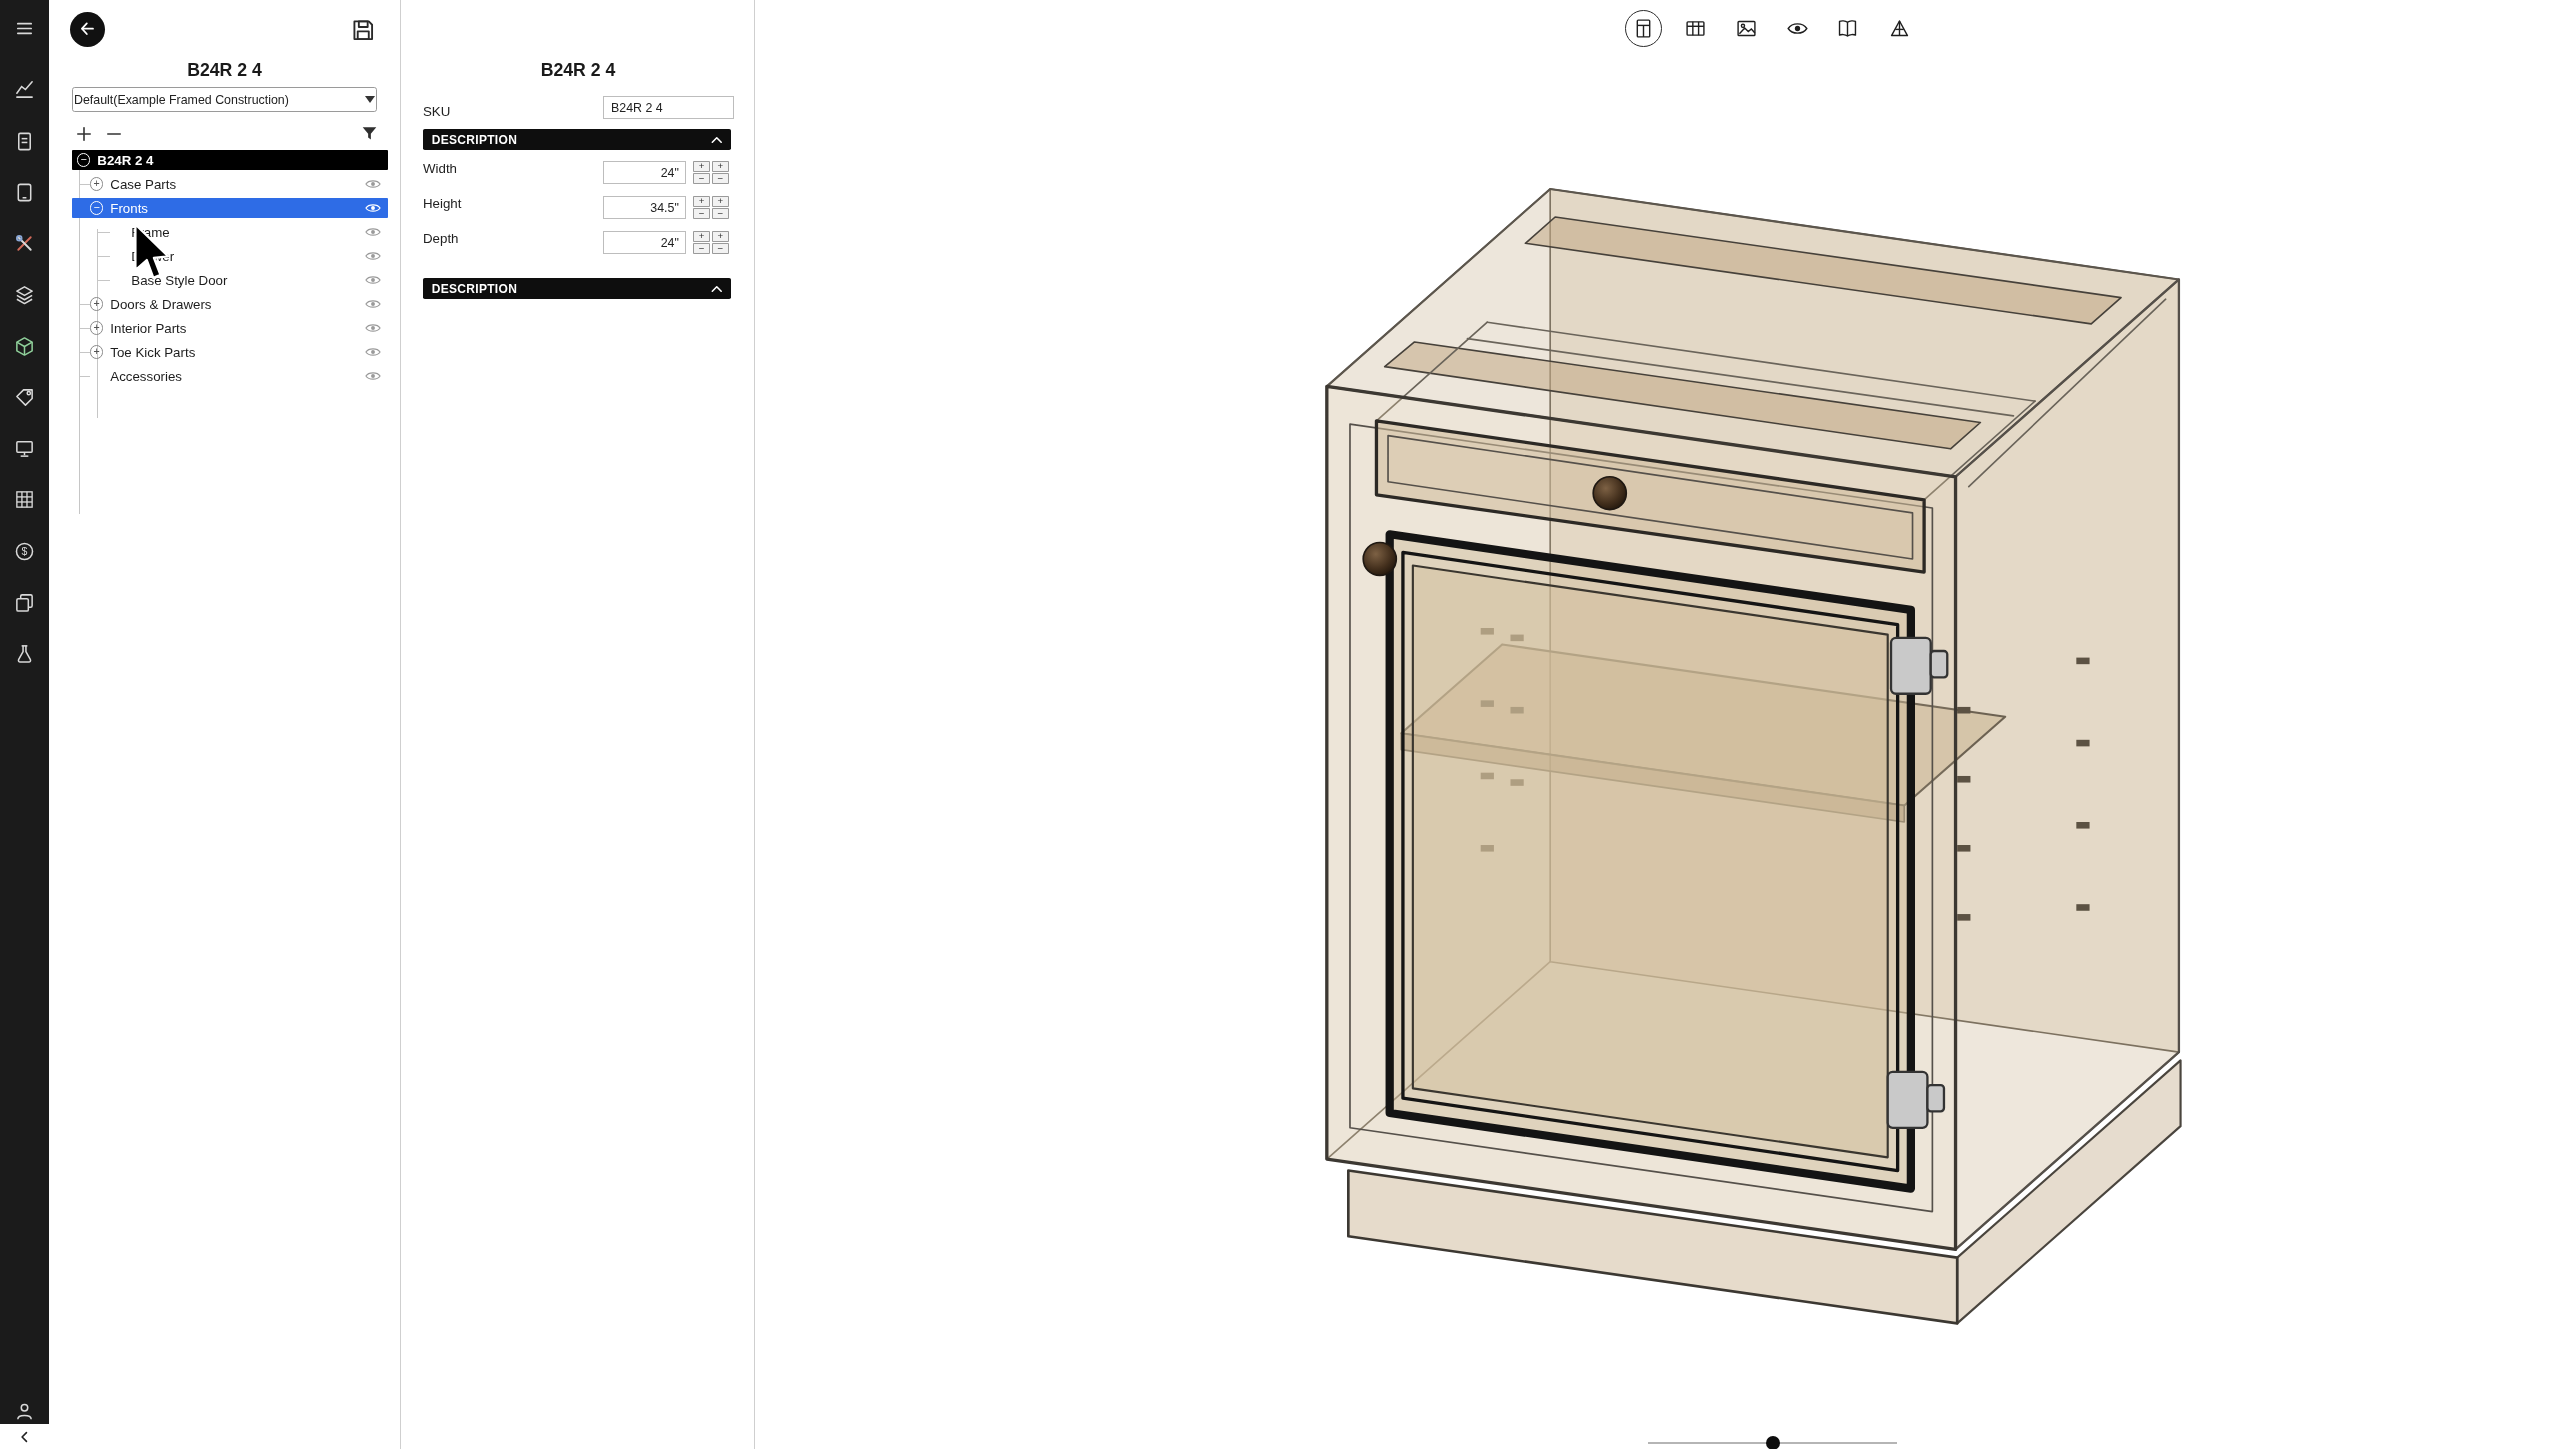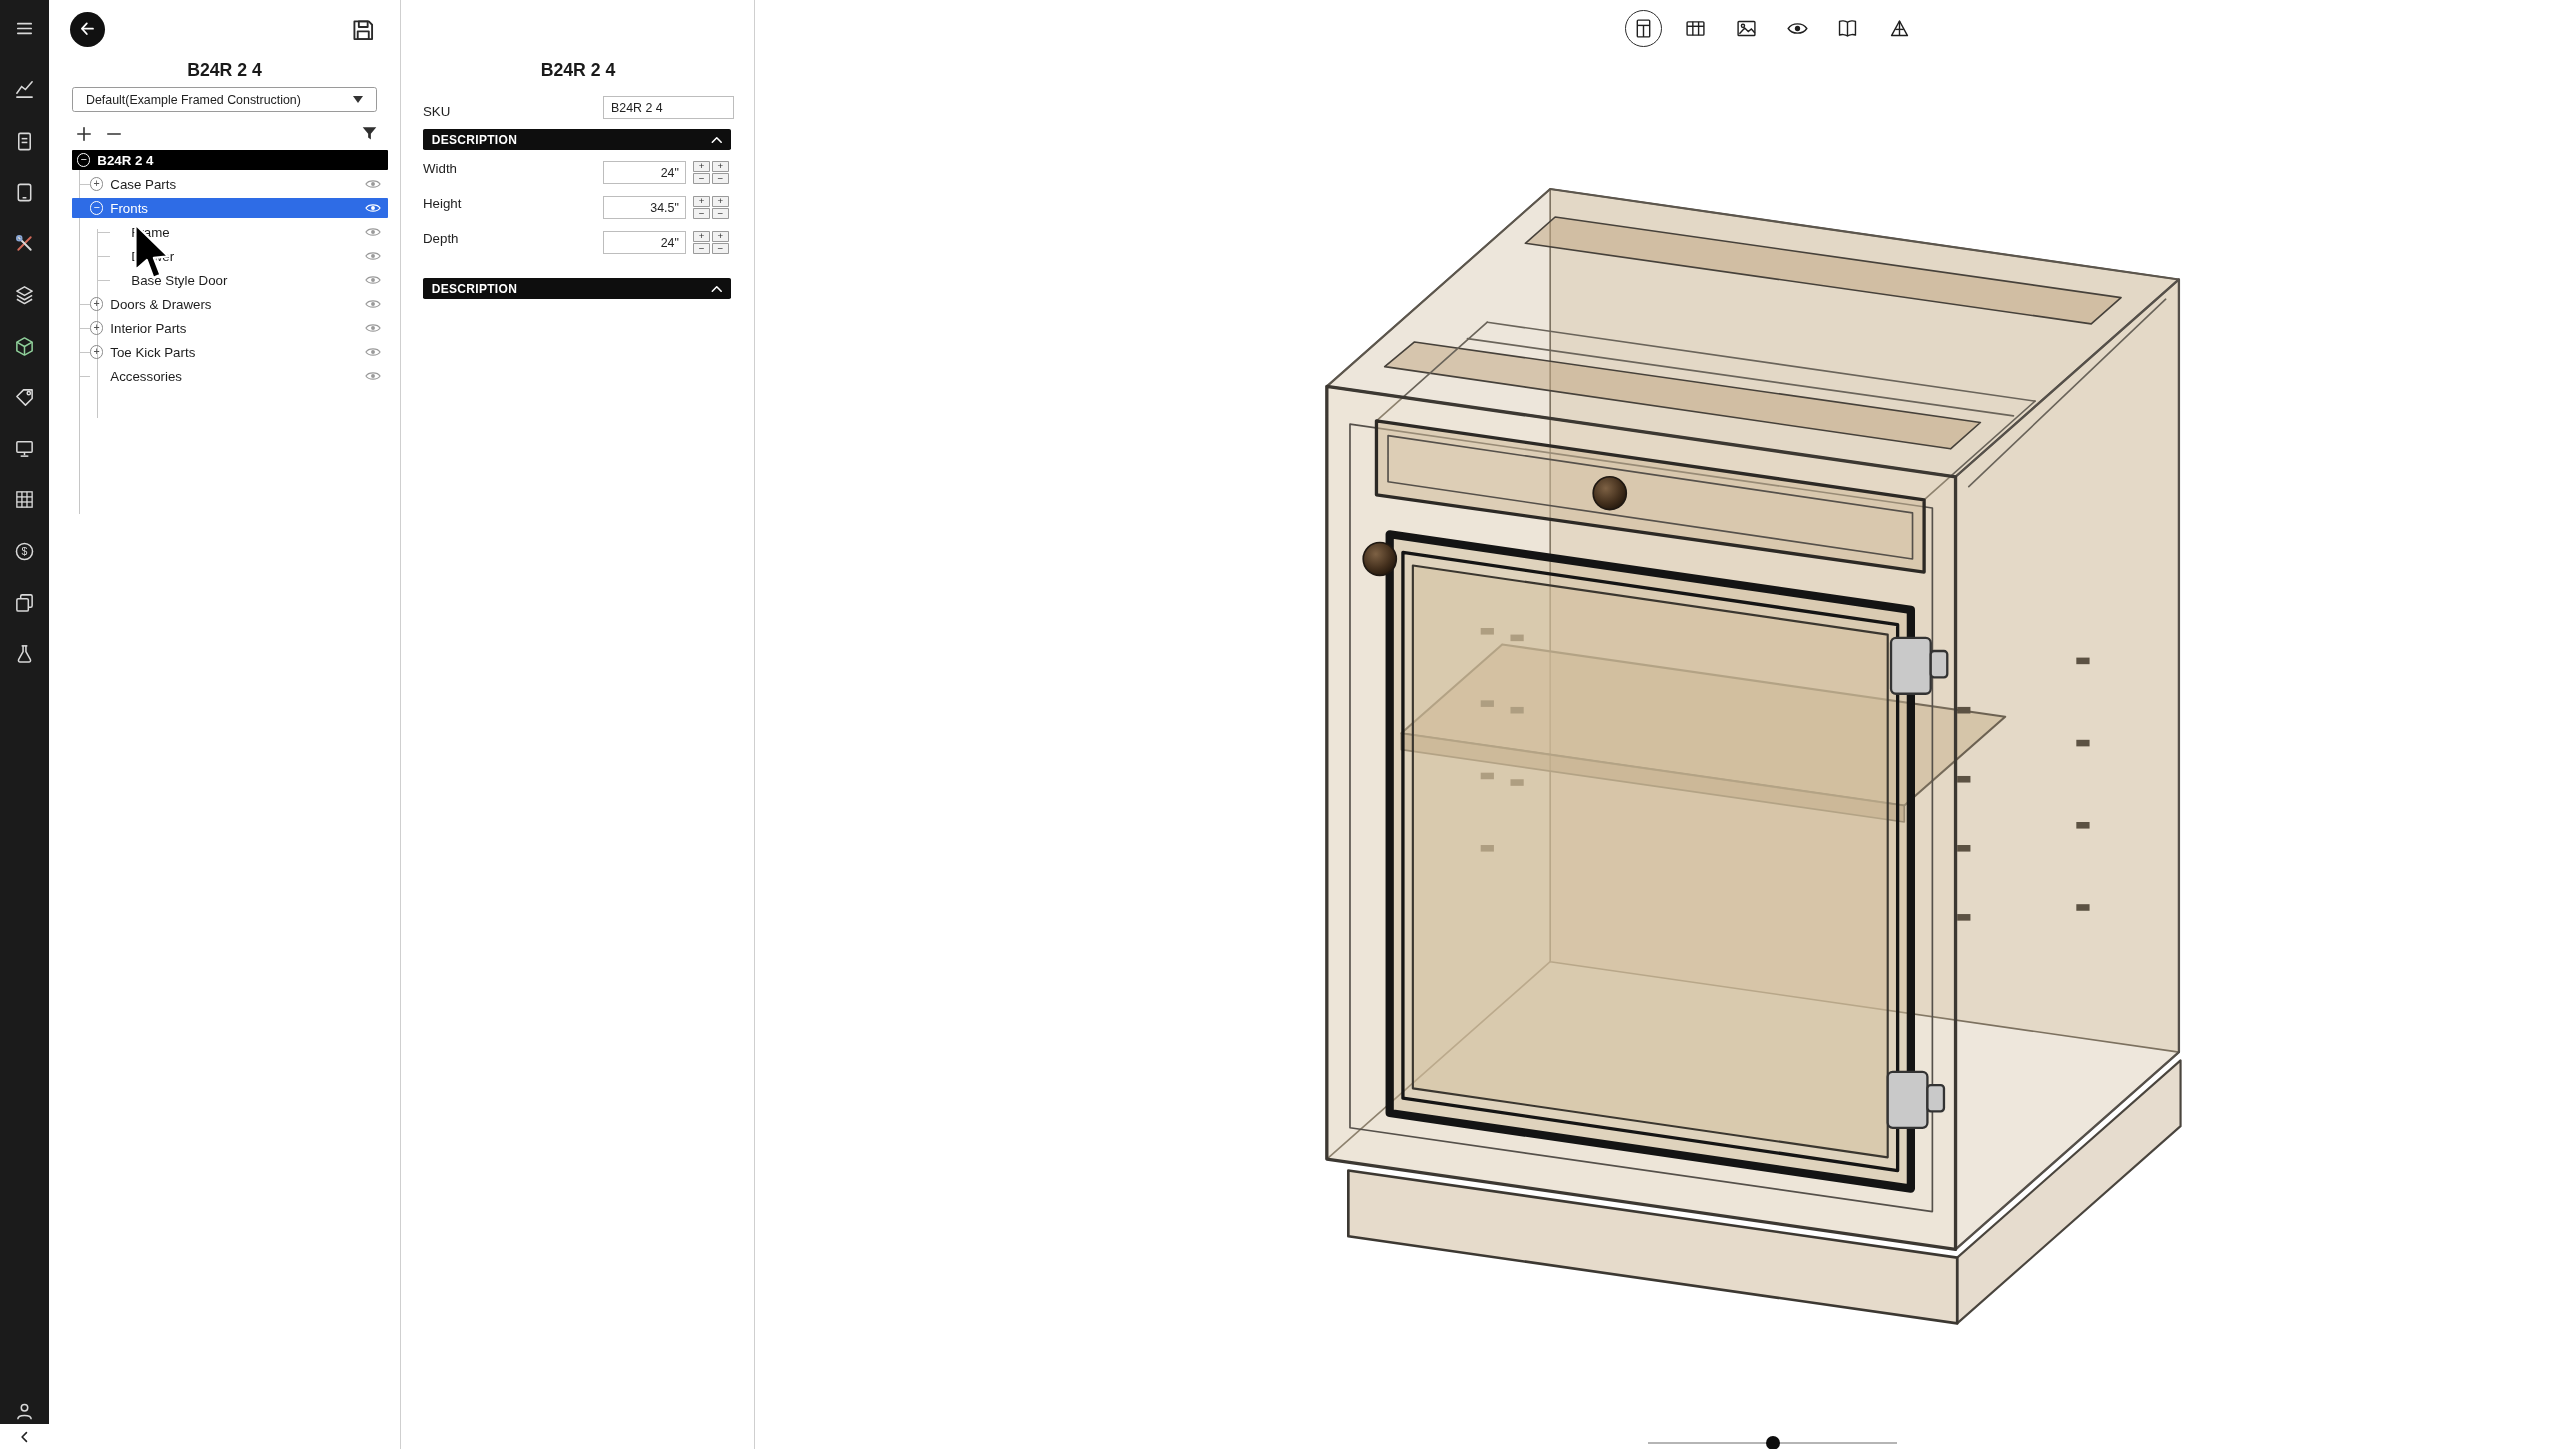--- a/index.html
+++ b/index.html
@@ -11,21 +11,21 @@
   .rail-btn{position:absolute;left:7px;width:35px;height:35px;display:flex;align-items:center;justify-content:center;cursor:pointer;}
   .rail-btn svg{display:block;}
   #rail-collapse{position:absolute;left:0;bottom:0;width:49px;height:26.5px;background:#ffffff;display:flex;align-items:center;justify-content:center;cursor:pointer;}
 
   
   #tree-panel{position:absolute;left:49px;top:0;width:352px;height:1450px;background:#fff;border-right:0.9px solid #cfcfcf;box-sizing:border-box;}
   #back-btn{position:absolute;left:21px;top:11.5px;width:35px;height:35px;border-radius:50%;background:#111;display:flex;align-items:center;justify-content:center;cursor:pointer;}
   #save-btn{position:absolute;right:19.4px;top:13.3px;width:34px;height:34px;display:flex;align-items:center;justify-content:center;cursor:pointer;}
   .panel-title{position:absolute;left:0;right:0;top:60px;text-align:center;font-size:17.7px;font-weight:bold;color:#1a1a1a;}
   #preset-dd{position:absolute;left:23px;right:23px;top:87px;height:25px;border:0.9px solid #9a9a9a;border-radius:2.7px;background:#fff;
-    display:flex;align-items:center;padding:0 13px;font-size:12.4px;color:#222;cursor:pointer;box-sizing:border-box;}
+    display:flex;align-items:center;padding:0 1px;font-size:12.4px;color:#222;cursor:pointer;box-sizing:border-box;}
   #preset-dd .caret{margin-left:auto;width:0;height:0;border-left:5.3px solid transparent;border-right:5.3px solid transparent;border-top:7px solid #333;}
   #tree-toolbar{position:absolute;left:23px;right:19.4px;top:122px;height:23px;}
   .tb-btn{position:absolute;top:0;width:23px;height:23px;display:flex;align-items:center;justify-content:center;cursor:pointer;}
 
   #tree{position:absolute;left:0;right:0;top:148px;}
   .trunk{position:absolute;width:0.9px;background:#c6c6c6;}
   .trow{position:relative;height:24px;display:flex;align-items:center;font-size:13.3px;color:#1d1d1d;cursor:pointer;box-sizing:border-box;}
   .trow .hl{position:absolute;left:23px;right:12.4px;top:1.8px;bottom:1.8px;border-radius:0.9px;z-index:0;}
   .trow.sel-black .hl{background:#000;}
   .trow.sel-blue .hl{background:#2e6ce6;}

